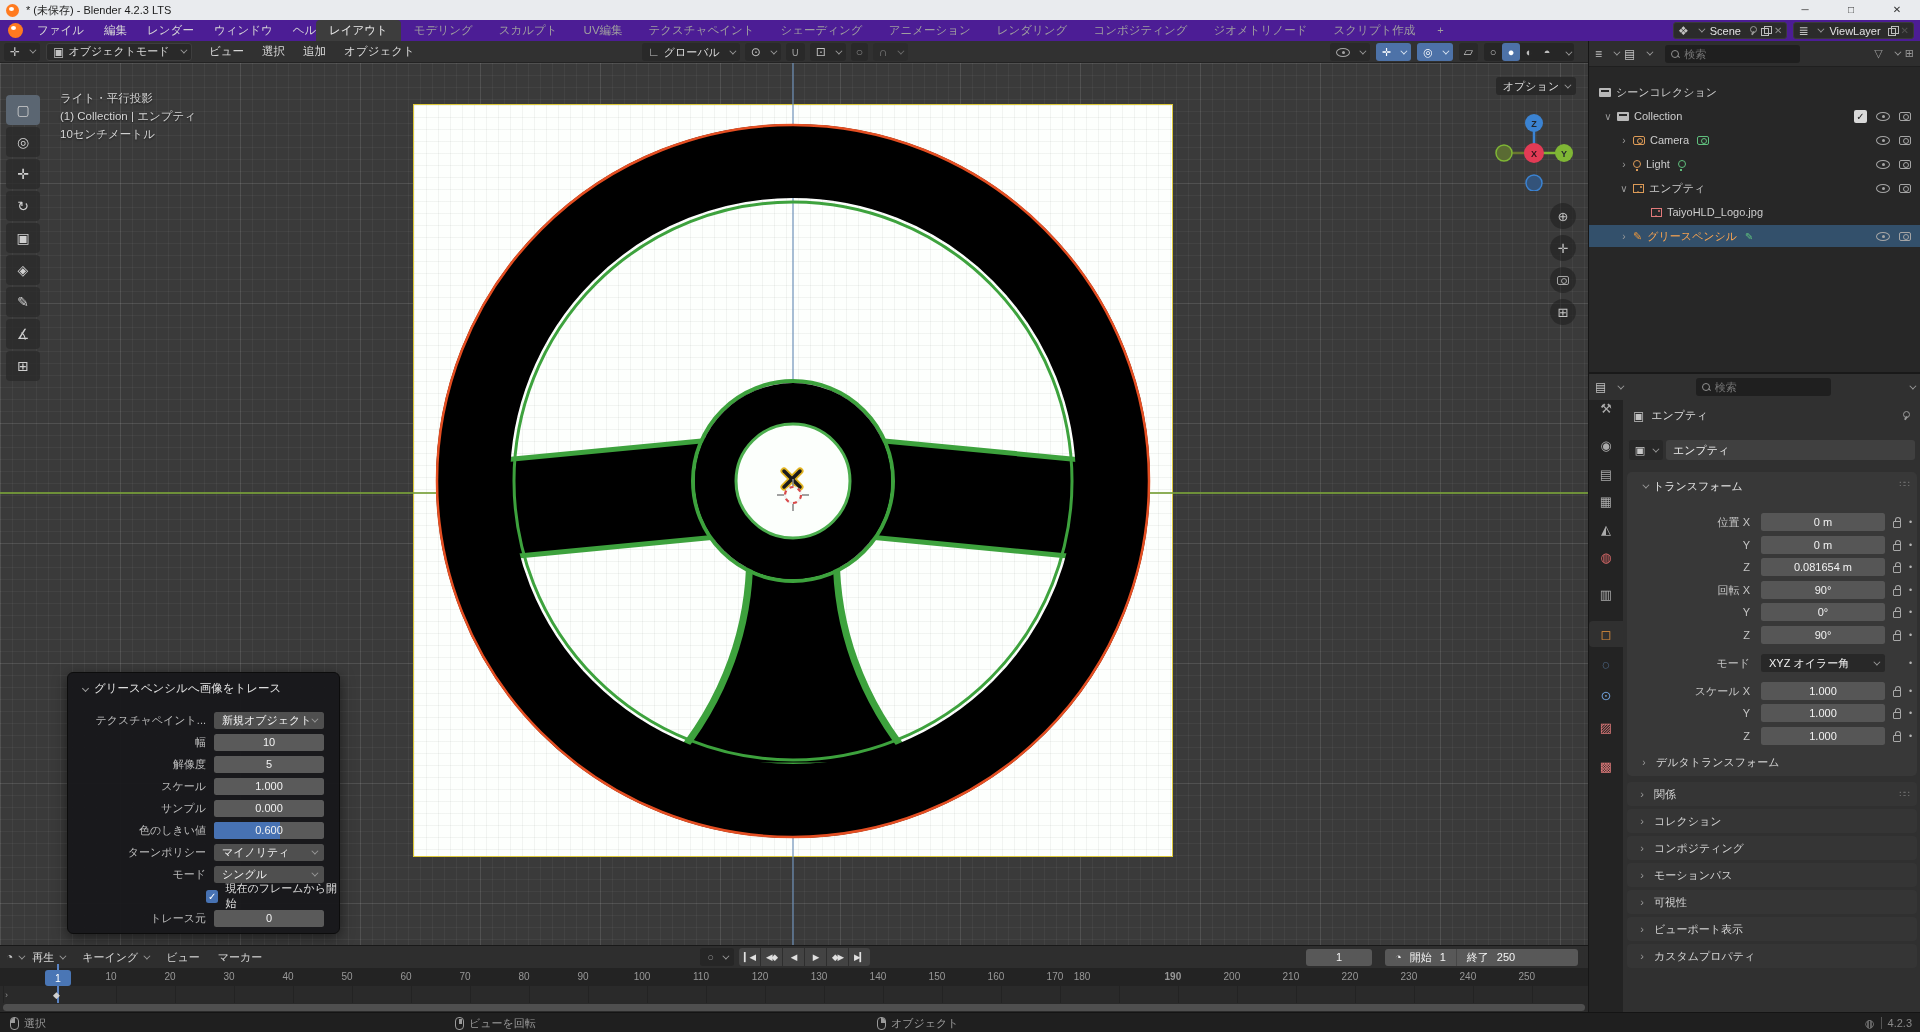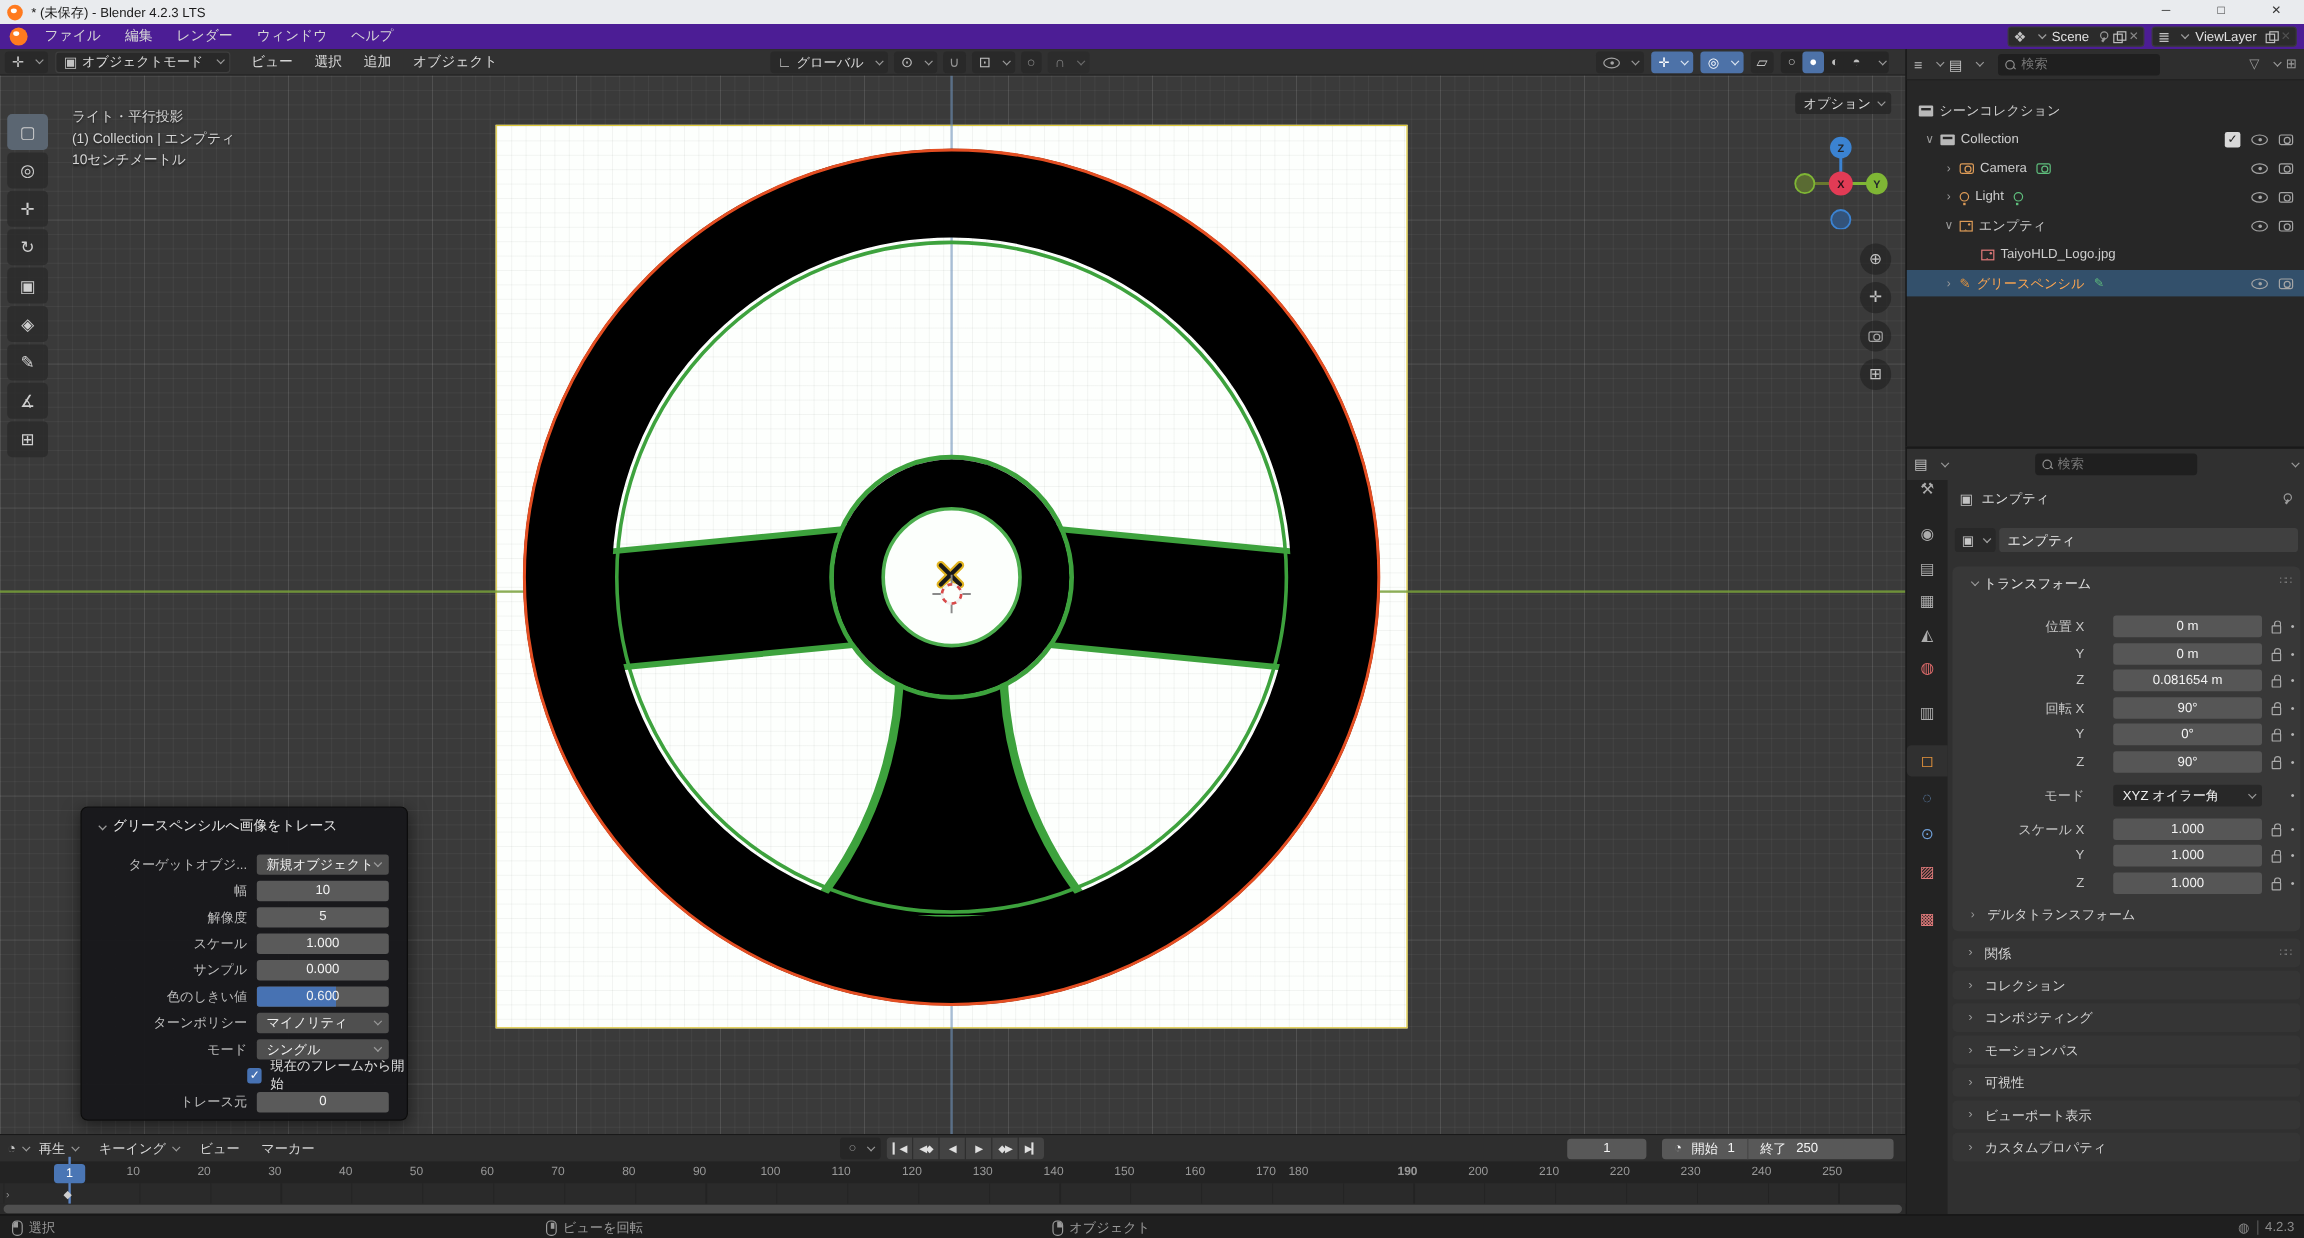--- a/index.html
+++ b/index.html
@@ -104,21 +104,21 @@
 .ptab.active{background:#303030;border-radius:4px 0 0 4px}
 #pcontent{position:absolute;left:34px;top:26px;width:298px;height:614px}
 #breadcrumb{position:absolute;left:10px;top:8px;display:flex;align-items:center;gap:7px;color:#dedede}
 #namerow{position:absolute;left:6px;top:40px;width:286px;height:20px;display:flex;gap:3px}
 #namerow .chip{width:34px;background:#282828;border-radius:3px;display:flex;align-items:center;justify-content:center;gap:2px;color:#c8c8c8}
 #namerow .nfield{flex:1;background:#404040;border-radius:3px;display:flex;align-items:center;padding-left:7px;color:#ededed}
 #tpanel{position:absolute;left:4px;top:72px;width:290px;height:304px;background:#383838;border-radius:5px}
 #tpanel .phdr{position:absolute;left:10px;top:7px;color:#e6e6e6;display:flex;gap:6px;align-items:center}
 .grip{position:absolute;right:8px;top:7px;color:#7d7d7d;font-size:9px;letter-spacing:-1px}
 .trow{position:absolute;left:0;width:290px;height:18px;display:flex;align-items:center}
-.trow .tl{width:134px;text-align:right;padding-right:24px;color:#c6c6c6;white-space:nowrap}
+.trow .tl{width:134px;text-align:right;padding-right:11px;color:#c6c6c6;white-space:nowrap}
 .tfield{width:124px;height:18px;background:#565656;border-radius:2.5px;color:#f2f2f2;display:flex;align-items:center;justify-content:center}
 .tfield.dd{background:#282828;justify-content:flex-start;padding-left:8px;position:relative}
 .tfield.dd .chev{position:absolute;right:7px}
 .lockico{width:8px;height:7px;border:1.2px solid #a9a9a9;border-radius:1px;position:relative;display:inline-block;margin-left:8px;margin-top:4px}
 .lockico::before{content:'';position:absolute;left:0.5px;top:-5px;width:4px;height:4px;border:1.2px solid #a9a9a9;border-bottom:none;border-radius:3px 3px 0 0}
 .animdot{color:#b5b5b5;margin-left:8px;font-size:9px}
 .subhdr{position:absolute;left:12px;color:#d6d6d6;display:flex;gap:7px;align-items:center}
 .cpanel{position:absolute;left:4px;width:290px;height:24px;background:#353535;border-radius:4px;display:flex;align-items:center;padding-left:10px;gap:7px;color:#d6d6d6}
 .cpanel .treechev{font-size:11px}
 
@@ -169,20 +169,34 @@
     </div>
   </div>
 
   <div id="topbar" class="abs">
     <span class="blogo" style="margin-left:8px;width:15px;height:15px"></span>
     <span class="menu" style="margin-left:4px">ファイル</span>
     <span class="menu">編集</span>
     <span class="menu">レンダー</span>
     <span class="menu">ウィンドウ</span>
     <span class="menu">ヘルプ</span>
+    <div id="tabs">
+      <span class="tab active">レイアウト</span>
+      <span class="tab">モデリング</span>
+      <span class="tab">スカルプト</span>
+      <span class="tab">UV編集</span>
+      <span class="tab">テクスチャペイント</span>
+      <span class="tab">シェーディング</span>
+      <span class="tab">アニメーション</span>
+      <span class="tab">レンダリング</span>
+      <span class="tab">コンポジティング</span>
+      <span class="tab">ジオメトリノード</span>
+      <span class="tab">スクリプト作成</span>
+      <span class="addtab">+</span>
+    </div>
     <div id="sceneblk">
       <div class="idfield">
         <span class="hico">❖</span>
           <span class="chev sm"></span>
         <span class="nm">Scene</span>
         <span class="pinico"></span>
         <span class="copyico"></span>
         <span class="xico">✕</span>
       </div>
       <div class="idfield">
@@ -337,21 +351,21 @@
         <span class="camico"></span>
       </div>
     <div class="navbtn" style="top:236px">⊞</div>
 
     <div id="oppanel">
       <div class="ptitle">
           <span class="chev sm" style="transform:rotate(45deg)"></span>
           <span>グリースペンシルへ画像をトレース</span>
         </div>
       <div class="oprow" style="top:38px">
-          <span class="lb">ターゲットオブジ...</span>
+          <span class="lb">テクスチャペイント...</span>
           <span class="opfield dd">
             <span>新規オブジェクト</span>
             <span class="chev sm"></span>
           </span>
         </div>
       <div class="oprow" style="top:60px">
           <span class="lb">幅</span>
           <span class="opfield">
             <span>10</span>
           </span>

